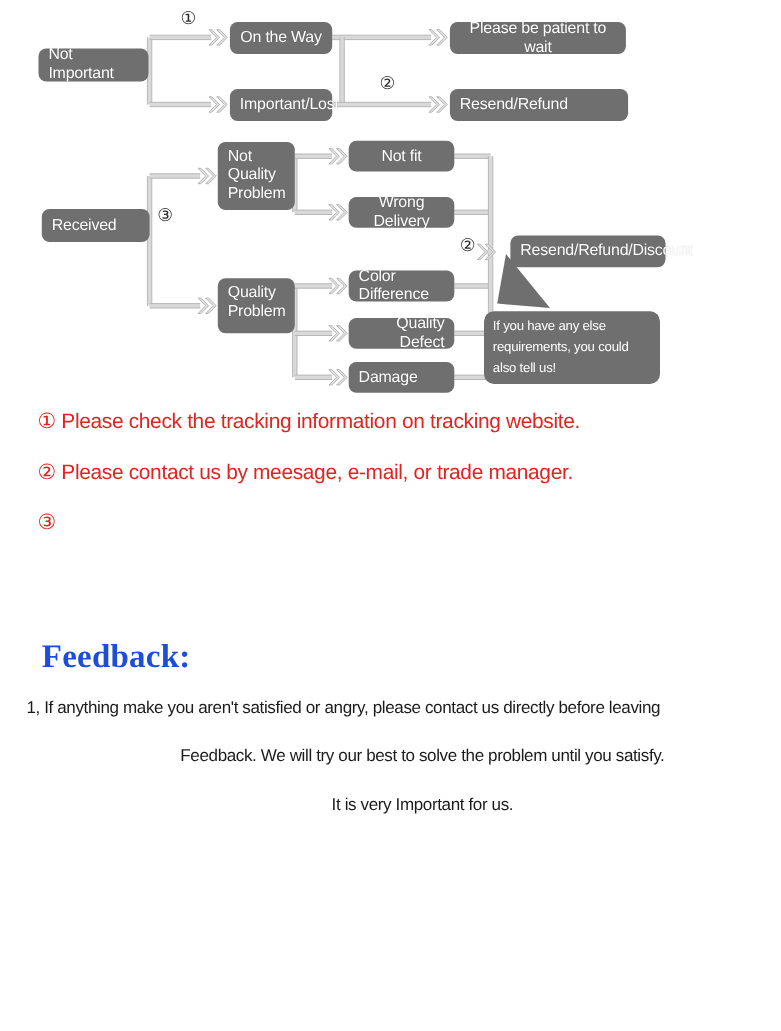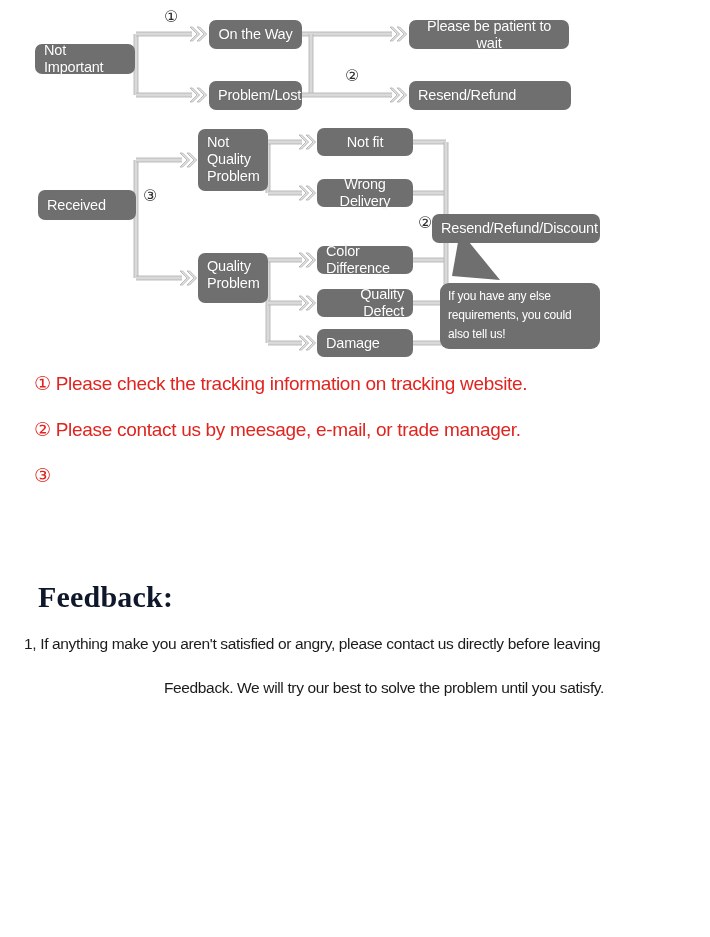--- a/index.html
+++ b/index.html
@@ -111,21 +111,21 @@
   }
 
   
   #feedback {
     position: absolute;
     left: 0;
     top: 580px;
     width: 710px;
   }
   #feedback-title {
-    color: #0f172a;
+    color: #1d4ed8;
     font-family: "Liberation Serif", serif;
     font-weight: bold;
     font-size: 30px;
     margin: 0 0 8px 38px;
     letter-spacing: 0.2px;
   }
   .fb-line {
     color: #1b1b1b;
     font-size: 15.5px;
     font-family: "Liberation Sans", sans-serif;
@@ -258,35 +258,35 @@
       </g>
   </svg>
 
   <svg id="bubble-tail" viewBox="0 0 60 62">
     <path d="M12,3 L52,52 L4,48 Z" fill="#706f6f"></path>
   </svg>
 
   <div id="node-layer">
       <div class="node" style="left: 35px; top: 44px; width: 100px; height: 30px;">Not Important</div>
       <div class="node center" style="left: 209px; top: 20px; width: 93px; height: 29px;">On the Way</div>
-      <div class="node" style="left: 209px; top: 81px; width: 93px; height: 29px;">Problem/Lost</div>
+      <div class="node" style="left: 209px; top: 81px; width: 93px; height: 29px;">Important/Lost</div>
       <div class="node" style="left: 409px; top: 20px; width: 160px; height: 29px; text-align: center;">Please be patient to wait</div>
       <div class="node" style="left: 409px; top: 81px; width: 162px; height: 29px;">Resend/Refund</div>
       <div class="node" style="left: 38px; top: 190px; width: 98px; height: 30px;">Received</div>
       <div class="node stack" style="left: 198px; top: 129px; width: 70px; height: 62px;">Not
 Quality
 Problem</div>
       <div class="node stack" style="left: 198px; top: 253px; width: 70px; height: 50px;">Quality
 Problem</div>
       <div class="node center" style="left: 317px; top: 128px; width: 96px; height: 28px;">Not fit</div>
       <div class="node" style="left: 317px; top: 179px; width: 96px; height: 28px; text-align: center;">Wrong Delivery</div>
       <div class="node" style="left: 317px; top: 246px; width: 96px; height: 28px;">Color Difference</div>
       <div class="node" style="left: 317px; top: 289px; width: 96px; height: 28px; text-align: right;">Quality Defect</div>
       <div class="node" style="left: 317px; top: 329px; width: 96px; height: 28px;">Damage</div>
-      <div class="node" style="left: 432px; top: 214px; width: 168px; height: 29px;">Resend/Refund/Discount</div>
+      <div class="node" style="left: 464px; top: 214px; width: 141px; height: 29px;">Resend/Refund/Discount</div>
       <div class="circ" style="left: 164px; top: 9px;">①</div>
       <div class="circ" style="left: 345px; top: 68px;">②</div>
       <div class="circ" style="left: 143px; top: 188px;">③</div>
       <div class="circ" style="left: 418px; top: 215px;">②</div>
     </div>
 
   <div id="bubble">If you have any else
 requirements, you could
 also tell us!</div>
 </div>
@@ -303,14 +303,15 @@
     <div class="note">
       <span class="note-mark">③</span>
     </div>
   </div>
 
 <div id="feedback">
   <div id="feedback-title">Feedback:</div>
   <div id="feedback-lines">
       <div class="fb-line">1, If anything make you aren't satisfied or angry, please contact us directly before leaving</div>
       <div class="fb-line indent">Feedback. We will try our best to solve the problem until you satisfy.</div>
+      <div class="fb-line indent">It is very Important for us.</div>
     </div>
 </div>
 
 </body></html>

